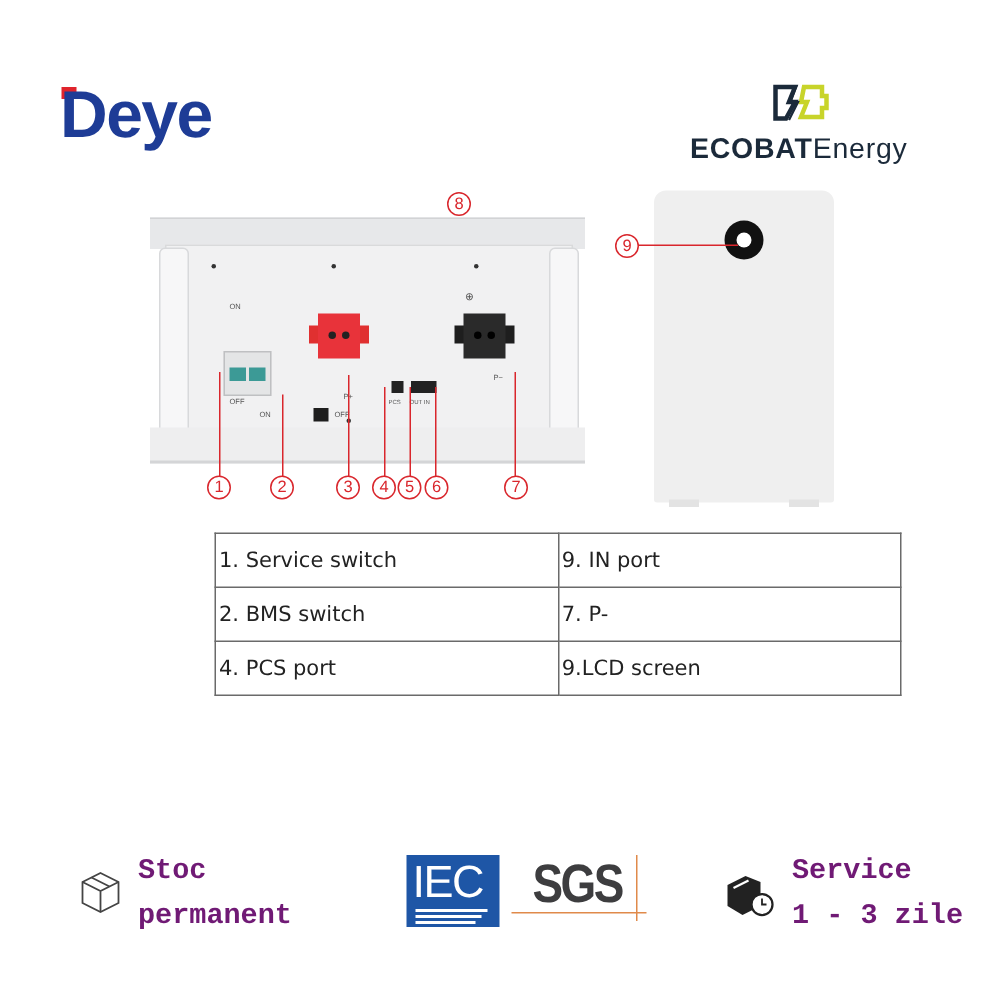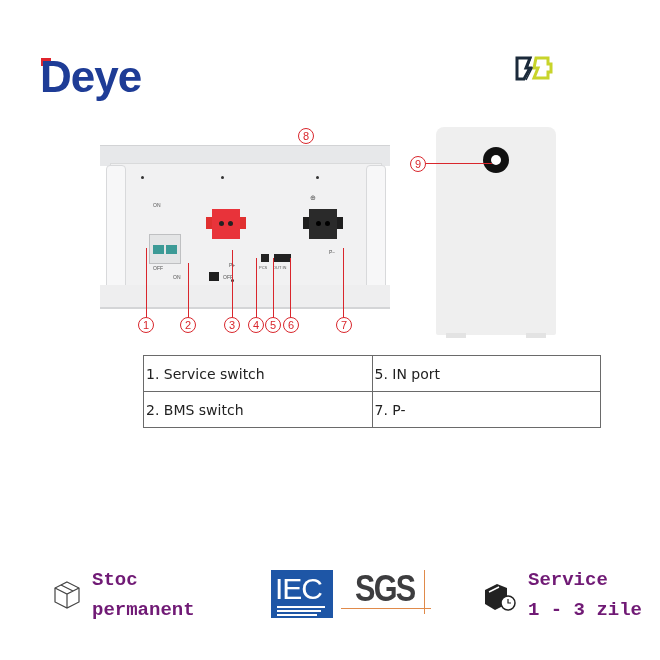--- a/index.html
+++ b/index.html
@@ -64,20 +64,21 @@
   <div class="deye-red"></div>
   <span class="deye-text">Deye</span>
 </div>
 
 <div class="abs ecobat">
   <svg class="ecobat-icon" viewBox="0 0 40 26">
     <path d="M3 3 H16 L12 13 H16 L10 24 H3 Z" fill="none" stroke="#1b2a3a" stroke-width="3"></path>
     <path d="M22 3 H34 V9 H37 V17 H34 V23 H20 L24 13 H20 Z" fill="none" stroke="#c8d42a" stroke-width="3"></path>
     <path d="M17 2 L13 13 H18 L12 25" fill="none" stroke="#1b2a3a" stroke-width="1.5"></path>
   </svg>
+  <div class="ecobat-text"><b>ECOBAT</b><span>Energy</span></div>
 </div>
 
 <div class="abs front">
   <div class="front-top"></div>
   <div class="front-body">
     <div class="screw" style="left:30px;top:12px"></div>
     <div class="screw" style="left:110px;top:12px"></div>
     <div class="screw" style="left:205px;top:12px"></div>
     <div class="screw" style="left:120px;top:115px"></div>
 
@@ -142,25 +143,29 @@
   <div class="side-foot" style="left:10px"></div>
   <div class="side-foot" style="left:90px"></div>
 </div>
 <div class="callout-line" style="left:425px;top:163px;width:67px;height:1px"></div>
 <div class="num" style="left:410px;top:156px">9</div>
 
 <table class="legend">
   <tbody>
       <tr>
     <td>1. Service switch</td>
-    <td>5. IN port</td>
+    <td>9. IN port</td>
   </tr>
   <tr>
     <td>2. BMS switch</td>
     <td>7. P-</td>
+  </tr>
+  <tr>
+    <td>4. PCS port</td>
+    <td>9.LCD screen</td>
   </tr>
 </tbody>
   </table>
 
 <svg class="abs" style="left:53px;top:580px;width:28px;height:30px" viewBox="0 0 28 30">
   <path d="M14 2 L26 8 V22 L14 28 L2 22 V8 Z" fill="none" stroke="#444" stroke-width="1.2"></path>
   <path d="M2 8 L14 14 L26 8 M14 14 V28 M8 5 L20 11" fill="none" stroke="#444" stroke-width="1.2"></path>
 </svg>
 <div class="abs feat" style="left:92px;top:565px">Stoc</div>
 <div class="abs feat" style="left:92px;top:595px">permanent</div>

